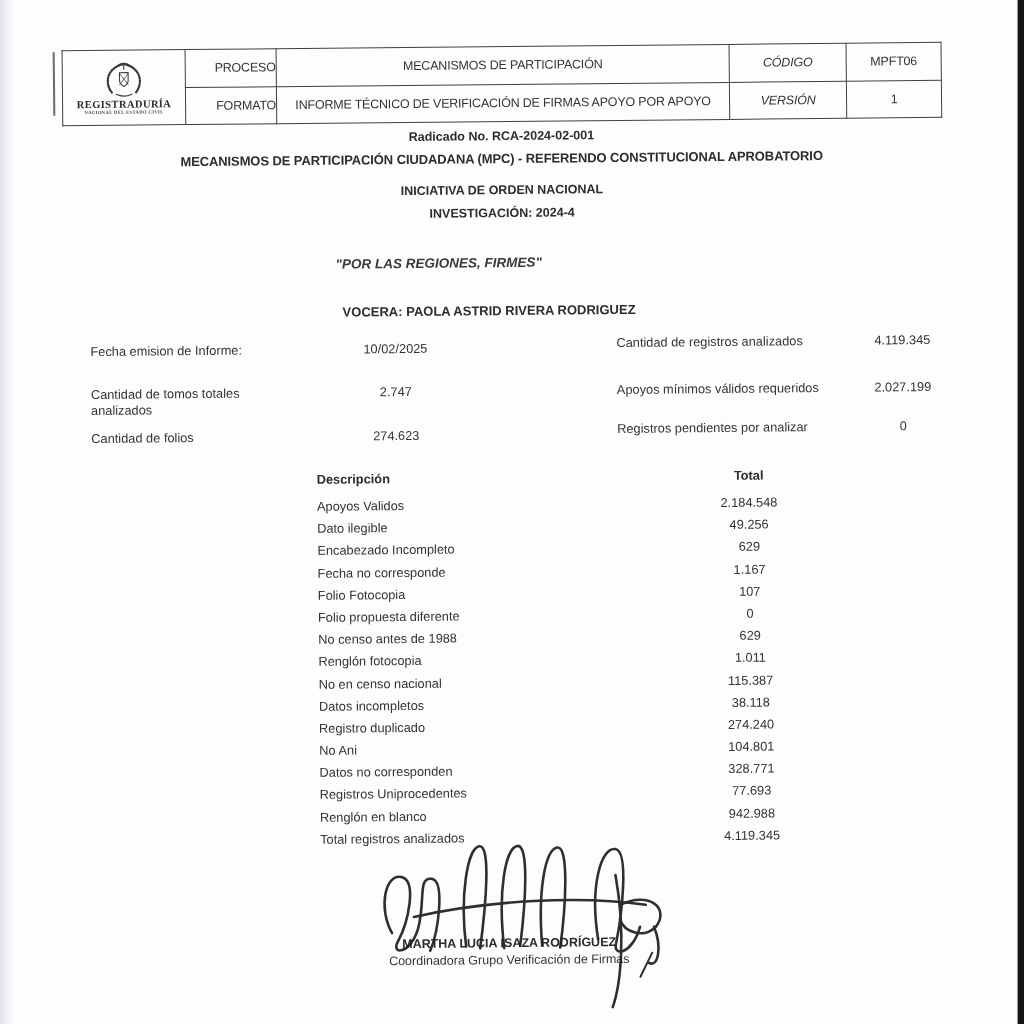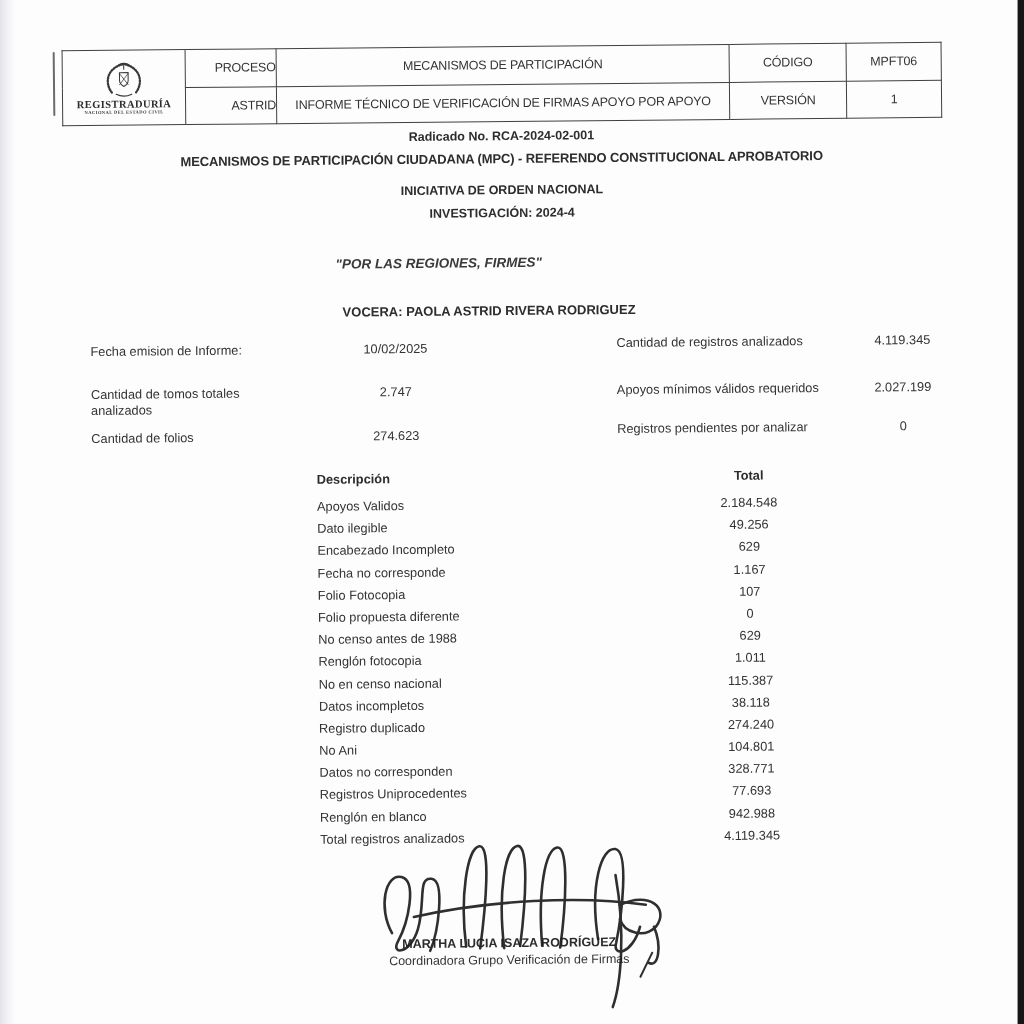--- a/index.html
+++ b/index.html
@@ -15,21 +15,21 @@
            transform-origin:512px 512px;}
 
   
   .hdr{position:absolute;left:66px;top:46px;width:874px;height:76px;border-collapse:collapse;
        table-layout:fixed;}
   .hdr td{border:1.6px solid #3f3f3f;padding:0;text-align:center;vertical-align:middle;
           font-size:12.5px;letter-spacing:-0.2px;color:#333;}
   .hdr .c-logo{width:122px;}
   .hdr .c-lab{width:90px;text-align:right;}
   .hdr .c-mid{width:452px;}
-  .hdr .c-meta{width:116px;}
+  .hdr .c-meta{width:116px;font-style:italic;}
   .hdr .c-val{width:94px;}
   .logo-cell{padding:2px 0 3px 0 !important;}
   .logo-title{font-size:10.5px;font-weight:bold;letter-spacing:0.4px;color:#2c2c2c;
               font-family:"Liberation Serif", serif;margin-top:1px;}
   .logo-sub{font-size:4.6px;font-weight:bold;letter-spacing:0.4px;color:#3c3c3c;
             font-family:"Liberation Serif", serif;}
 
   
   .tline{position:absolute;left:0;width:1010px;text-align:center;color:#2d2d2d;}
   .t-radicado{top:129px;font-size:12.5px;font-weight:bold;}
@@ -93,21 +93,21 @@
           </svg>
           <div class="logo-title">REGISTRADURÍA</div>
           <div class="logo-sub">NACIONAL DEL ESTADO CIVIL</div>
         </td>
         <td class="c-lab">PROCESO</td>
         <td class="c-mid">MECANISMOS DE PARTICIPACIÓN</td>
         <td class="c-meta">CÓDIGO</td>
         <td class="c-val">MPFT06</td>
       </tr>
       <tr>
-        <td class="c-lab">ASTRID</td>
+        <td class="c-lab">FORMATO</td>
         <td class="c-mid">INFORME TÉCNICO DE VERIFICACIÓN DE FIRMAS APOYO POR APOYO</td>
         <td class="c-meta">VERSIÓN</td>
         <td class="c-val">1</td>
       </tr>
     </tbody>
       </table>
 
     <div class="tline t-radicado">Radicado No. RCA-2024-02-001</div>
     <div class="tline t-line1">MECANISMOS DE PARTICIPACIÓN CIUDADANA (MPC) - REFERENDO CONSTITUCIONAL APROBATORIO</div>
     <div class="tline t-line2">INICIATIVA DE ORDEN NACIONAL</div>

